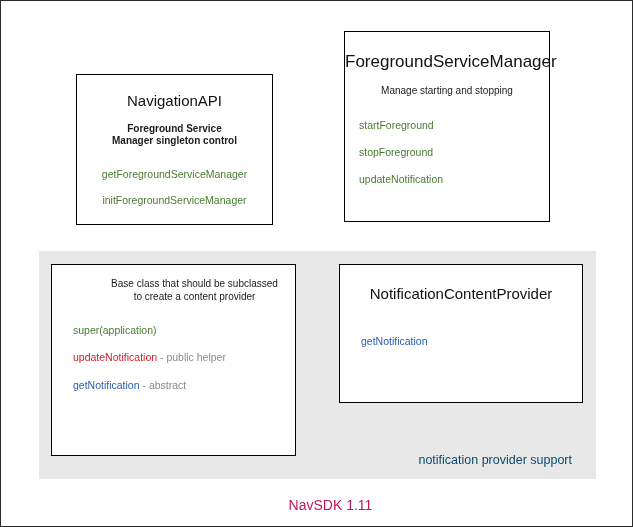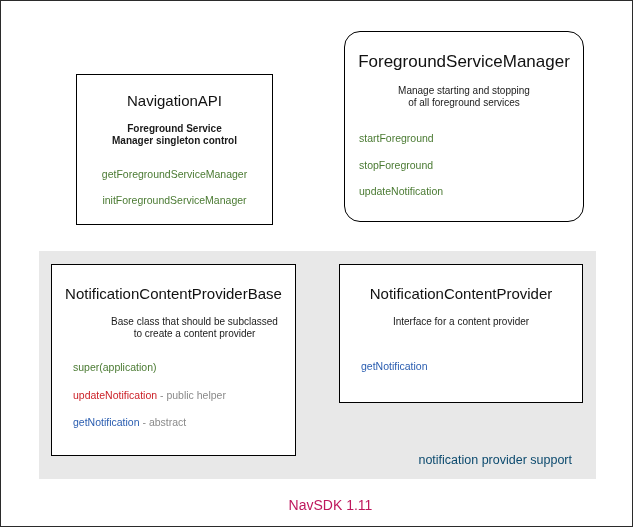--- a/index.html
+++ b/index.html
@@ -73,21 +73,21 @@
   
   #box-navigation-api {
     left: 75px;  top: 73px;  width: 197px; height: 151px;
   }
   #box-navigation-api .class-title { font-size: 15px; margin-top: 18px; }
   #box-navigation-api .class-desc  { margin-top: 13px; font-weight: bold; }
   #box-navigation-api .member-list { margin-top: 20px; }
   #box-navigation-api .member      { text-align: center; margin-bottom: 13px; }
 
   #box-foreground-service-manager {
-    left: 343px; top: 30px;  width: 240px; height: 191px; border-radius: 16px;
+    left: 343px; top: 30px;  width: 206px; height: 191px;
   }
   #box-foreground-service-manager .class-title { font-size: 17px; margin-top: 21px; }
   #box-foreground-service-manager .class-desc  { margin-top: 13px; }
   #box-foreground-service-manager .member-list { margin-top: 22px; padding-left: 14px; }
   #box-foreground-service-manager .member      { text-align: left; margin-bottom: 14px; }
 
   #box-notification-content-provider-base {
     left: 50px;  top: 263px; width: 245px; height: 192px;
   }
   #box-notification-content-provider-base .class-title { font-size: 15px; margin-top: 21px; }
@@ -144,59 +144,54 @@
       <li class="member">
         <span class="member-name green">initForegroundServiceManager</span><span class="member-note"></span>
       </li>
     </ul>
   </div>
 
   <div id="box-foreground-service-manager" class="class-box">
     <div class="class-title">ForegroundServiceManager</div>
     <div class="class-desc">
       <div>Manage starting and stopping</div>
-      <div>of all foreground services</div>
     </div>
     <ul class="member-list">
       <li class="member">
         <span class="member-name green">startForeground</span><span class="member-note"></span>
       </li>
       <li class="member">
         <span class="member-name green">stopForeground</span><span class="member-note"></span>
       </li>
       <li class="member">
         <span class="member-name green">updateNotification</span><span class="member-note"></span>
       </li>
     </ul>
   </div>
 
   <div id="box-notification-content-provider-base" class="class-box">
-    <div class="class-title">NotificationContentProviderBase</div>
     <div class="class-desc">
       <div>Base class that should be subclassed</div>
       <div>to create a content provider</div>
     </div>
     <ul class="member-list">
       <li class="member">
         <span class="member-name green">super(application)</span><span class="member-note"></span>
       </li>
       <li class="member">
         <span class="member-name red">updateNotification</span><span class="member-note"> - public helper</span>
       </li>
       <li class="member">
         <span class="member-name blue">getNotification</span><span class="member-note"> - abstract</span>
       </li>
     </ul>
   </div>
 
   <div id="box-notification-content-provider" class="class-box">
     <div class="class-title">NotificationContentProvider</div>
-    <div class="class-desc">
-      <div>Interface for a content provider</div>
-    </div>
     <ul class="member-list">
       <li class="member">
         <span class="member-name blue">getNotification</span><span class="member-note"></span>
       </li>
     </ul>
   </div>
 
   <div id="footer-caption">NavSDK 1.11</div>
 
 </div>

